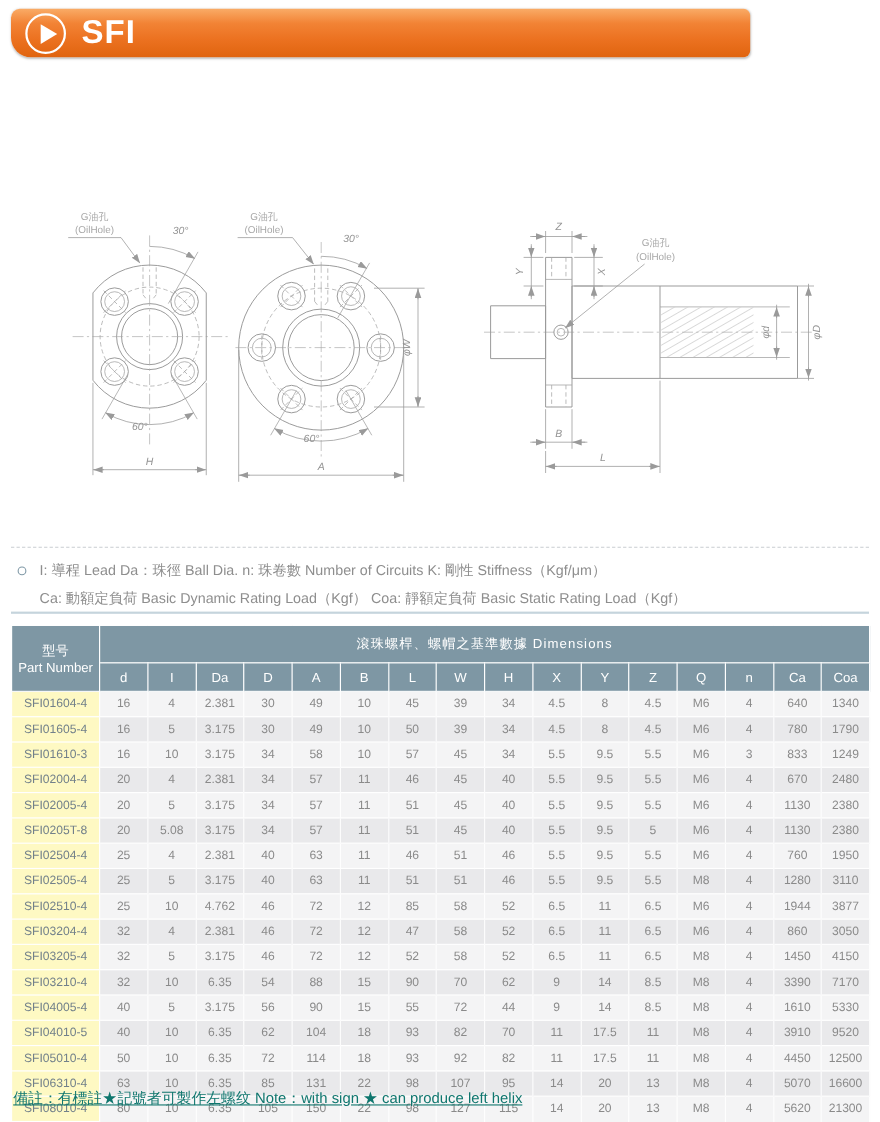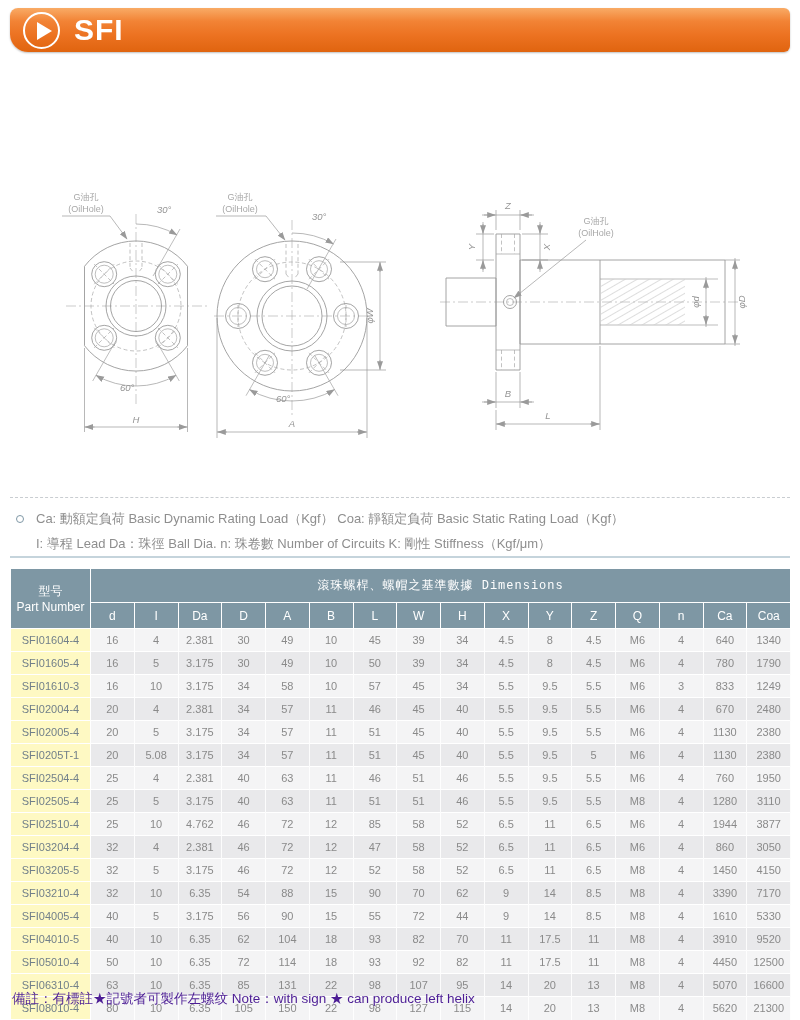--- a/index.html
+++ b/index.html
@@ -1,19 +1,19 @@
 <!DOCTYPE html>
 <html><head>
 <meta charset="utf-8">
 <style>
   html,body{margin:0;padding:0;background:#fff;}
   #page{position:relative;width:800px;height:1020px;background:#ffffff;overflow:hidden;
         font-family:"Liberation Sans",sans-serif;}
   
-  .header-bar{position:absolute;left:10px;top:8px;width:780px;height:44px;
+  .header-bar{position:absolute;left:10px;top:8px;width:672px;height:44px;
     border-radius:8px 6px 6px 18px;
     background:linear-gradient(180deg,#f9ab66 0%,#f28335 30%,#ec7221 62%,#e0640f 100%);
     box-shadow:0 1px 2px rgba(0,0,0,.25);}
   .logo-circle{position:absolute;left:13px;top:4px;width:33px;height:33px;border:2.5px solid #fff;
     border-radius:50%;display:flex;align-items:center;justify-content:center;}
   .logo-tri{width:0;height:0;border-left:15px solid #fff;border-top:9px solid transparent;
     border-bottom:9px solid transparent;margin-left:5px;}
   .header-title{position:absolute;left:64px;top:5px;color:#fff;font-size:30px;font-weight:bold;
     letter-spacing:1px;}
   
@@ -30,30 +30,30 @@
   .dash-top{position:absolute;left:10px;top:497px;width:780px;border-top:1px dashed #c9cdd1;}
   .legend-bullet{position:absolute;left:16px;top:515px;width:6px;height:6px;border:1.5px solid #7f98a6;
     border-radius:50%;}
   .legend{position:absolute;left:36px;top:506px;width:750px;font-size:13px;color:#8e8e8e;line-height:25px;}
   .rule-under{position:absolute;left:10px;top:556px;width:780px;border-top:2px solid #c5d4dc;}
   
   .table-wrap{position:absolute;left:10px;top:568px;width:780px;}
   table{width:780px;border-collapse:collapse;table-layout:fixed;}
   th{background:#7e97a4;color:#ffffff;font-weight:normal;border:1px solid #ffffff;}
   th.part-head{font-size:12px;line-height:16px;}
-  th.dims-banner{height:31px;font-size:12px;letter-spacing:1px;font-family:Liberation Mono, monospace;}
+  th.dims-banner{height:31px;font-size:12px;letter-spacing:1px;}
   th.col-label{height:23px;font-size:12px;}
   td{height:20px;text-align:center;font-size:11px;color:#8a8a8a;
      border-top:1px solid #ffffff;border-right:1px solid rgba(255,255,255,.85);
      border-left:1px solid rgba(255,255,255,.85);}
   td.part-cell{background:#fef9c3;color:#72808a;border:1px solid #ffffff;}
   tr.odd td.data-cell{background:#f4f4f5;}
   tr.even td.data-cell{background:#e9e9eb;}
   
-  .footer-note{position:absolute;left:12px;top:990px;font-size:13.5px;color:#4c1d95;}
+  .footer-note{position:absolute;left:12px;top:990px;font-size:13.5px;color:#0f766e;text-decoration:underline;}
 </style>
 </head>
 <body>
 
 <div id="page">
 
   <div class="header-bar">
     <div class="logo-circle">
       <div class="logo-tri"></div>
     </div>
@@ -290,22 +290,22 @@
       <path class="dim" d="M297,86 V174"></path>
       <path class="dim" d="M297,98 L297,88.8" marker-end="url(#ah3)"></path>
       <path class="dim" d="M297,162 L297,171.2" marker-end="url(#ah3)"></path>
       <text class="lbl" text-anchor="middle" transform="rotate(-90 307 130)" x="307" y="130">φD</text>
     </g>
   </svg>
 
   <div class="dash-top"></div>
   <div class="legend-bullet"></div>
   <div class="legend">
+    <div>I: 導程 Lead  Da：珠徑 Ball Dia. n: 珠卷數 Number of Circuits  K: 剛性 Stiffness（Kgf/μm）</div>
     <div>Ca: 動額定負荷 Basic Dynamic Rating Load（Kgf）  Coa: 靜額定負荷 Basic Static Rating Load（Kgf）</div>
-    <div>I: 導程 Lead  Da：珠徑 Ball Dia. n: 珠卷數 Number of Circuits  K: 剛性 Stiffness（Kgf/μm）</div>
   </div>
   <div class="rule-under"></div>
 
   <div class="table-wrap">
     <table>
       <colgroup id="cols">
           <col style="width: 80px;">
           <col style="width: 43.75px;">
           <col style="width: 43.75px;">
           <col style="width: 43.75px;">
@@ -440,21 +440,21 @@
             <td class="data-cell">40</td>
             <td class="data-cell">5.5</td>
             <td class="data-cell">9.5</td>
             <td class="data-cell">5.5</td>
             <td class="data-cell">M6</td>
             <td class="data-cell">4</td>
             <td class="data-cell">1130</td>
             <td class="data-cell">2380</td>
           </tr>
           <tr class="even">
-            <td class="part-cell">SFI0205T-1</td>
+            <td class="part-cell">SFI0205T-8</td>
             <td class="data-cell">20</td>
             <td class="data-cell">5.08</td>
             <td class="data-cell">3.175</td>
             <td class="data-cell">34</td>
             <td class="data-cell">57</td>
             <td class="data-cell">11</td>
             <td class="data-cell">51</td>
             <td class="data-cell">45</td>
             <td class="data-cell">40</td>
             <td class="data-cell">5.5</td>
@@ -535,21 +535,21 @@
             <td class="data-cell">52</td>
             <td class="data-cell">6.5</td>
             <td class="data-cell">11</td>
             <td class="data-cell">6.5</td>
             <td class="data-cell">M6</td>
             <td class="data-cell">4</td>
             <td class="data-cell">860</td>
             <td class="data-cell">3050</td>
           </tr>
           <tr class="odd">
-            <td class="part-cell">SFI03205-5</td>
+            <td class="part-cell">SFI03205-4</td>
             <td class="data-cell">32</td>
             <td class="data-cell">5</td>
             <td class="data-cell">3.175</td>
             <td class="data-cell">46</td>
             <td class="data-cell">72</td>
             <td class="data-cell">12</td>
             <td class="data-cell">52</td>
             <td class="data-cell">58</td>
             <td class="data-cell">52</td>
             <td class="data-cell">6.5</td>

